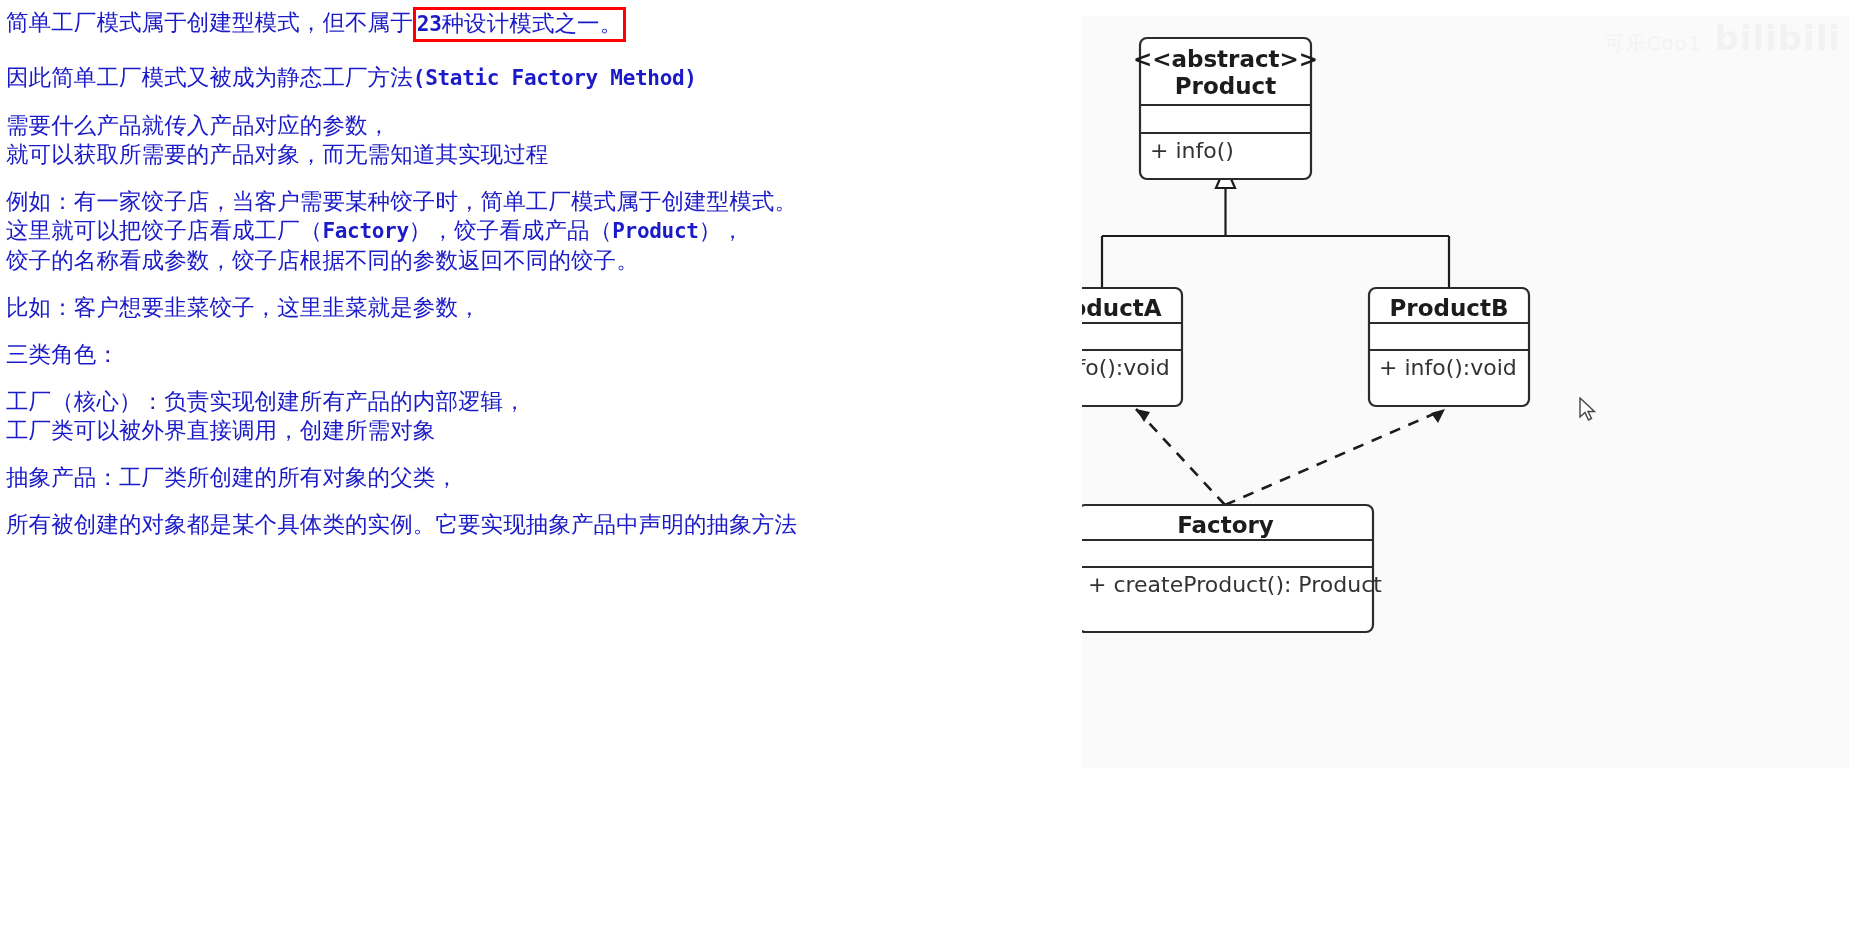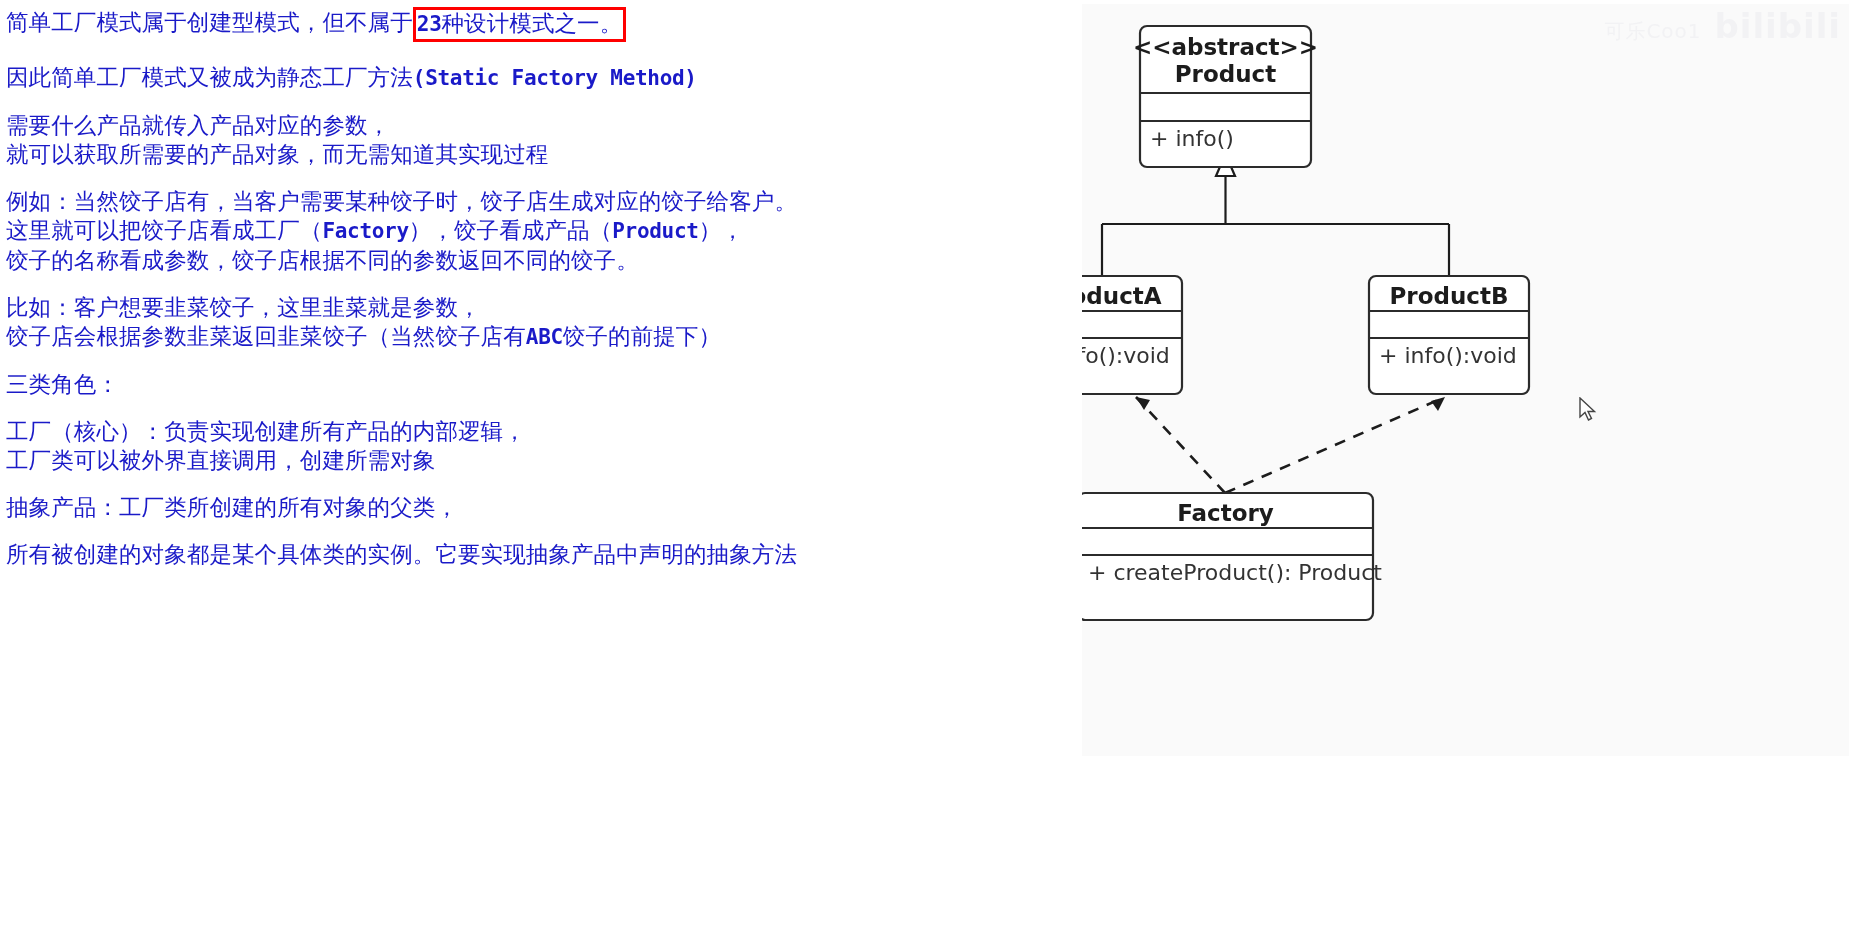--- a/index.html
+++ b/index.html
@@ -56,21 +56,21 @@
   }
   .hl-box .en { font-weight: bold; }
 
   
   .p-first { margin-bottom: 22px; }
 
   
   #diagram-panel {
     position: absolute;
     left: 1082px;
-    top: 4px;
+    top: 16px;
     width: 767px;
     height: 752px;
     background: #fafafa;
     text-align: right;
   }
   #diagram-svg { position: absolute; left: 0; top: 0; }
 
   .uml-box-rect {
     fill: #ffffff;
     stroke: #2b2b2b;
@@ -144,28 +144,27 @@
     <div class="para">
       <span class="line"><span>因此简单工厂模式又被成为静态工厂方法</span><span class="en">(Static Factory Method)</span></span>
     </div>
 
     <div class="para">
       <span class="line">需要什么产品就传入产品对应的参数，</span>
       <span class="line">就可以获取所需要的产品对象，而无需知道其实现过程</span>
     </div>
 
     <div class="para">
-      <span class="line">例如：当然饺子店有，当客户需要某种饺子时，饺子店生成对应的饺子给客户。</span>
+      <span class="line">例如：有一家饺子店，当客户需要某种饺子时，简单工厂模式属于创建型模式。</span>
       <span class="line"><span>这里就可以把饺子店看成工厂（</span><span class="en">Factory</span><span>），饺子看成产品（</span><span class="en">Product</span><span>），</span></span>
       <span class="line">饺子的名称看成参数，饺子店根据不同的参数返回不同的饺子。</span>
     </div>
 
     <div class="para">
       <span class="line">比如：客户想要韭菜饺子，这里韭菜就是参数，</span>
-      <span class="line"><span>饺子店会根据参数韭菜返回韭菜饺子（当然饺子店有</span><span class="en">ABC</span><span>饺子的前提下）</span></span>
     </div>
 
     <div class="para">
       <span class="line">三类角色：</span>
     </div>
 
     <div class="para">
       <span class="line">工厂（核心）：负责实现创建所有产品的内部逻辑，</span>
       <span class="line">工厂类可以被外界直接调用，创建所需对象</span>
     </div>

